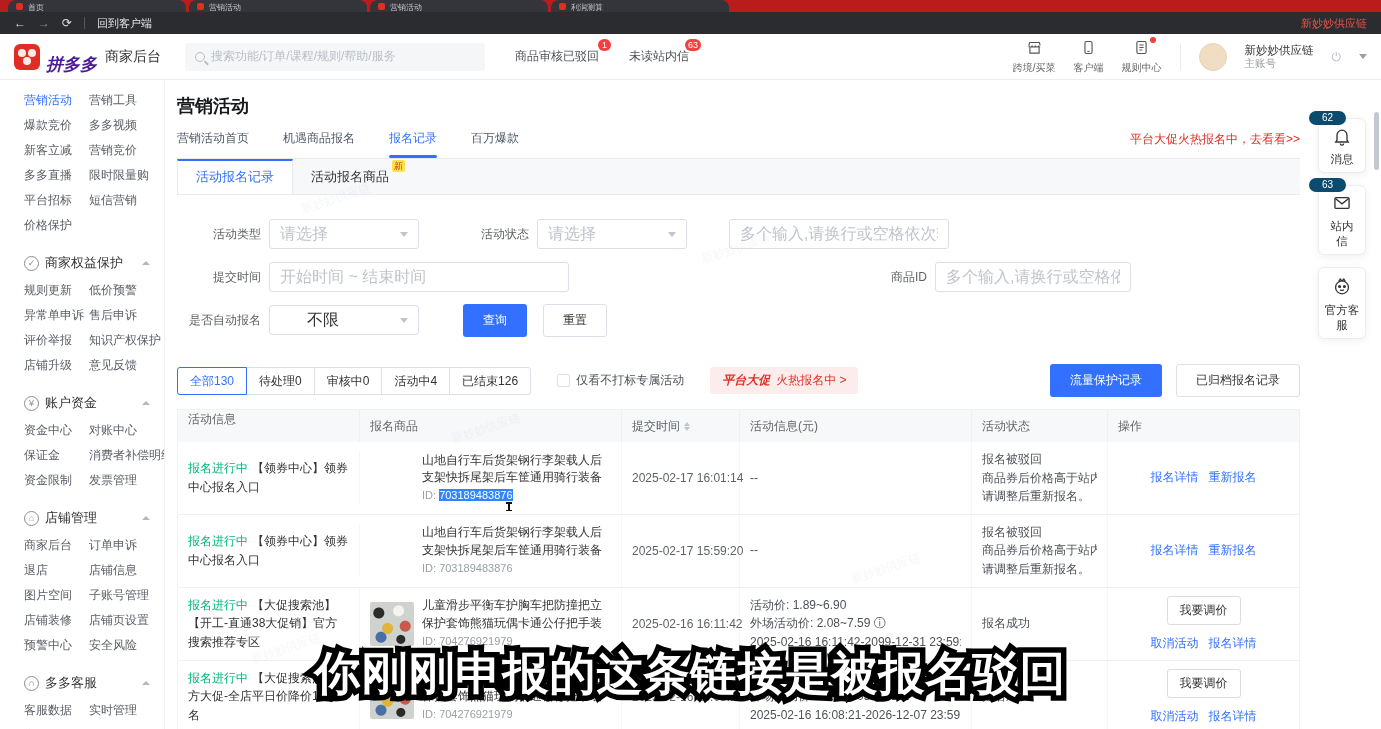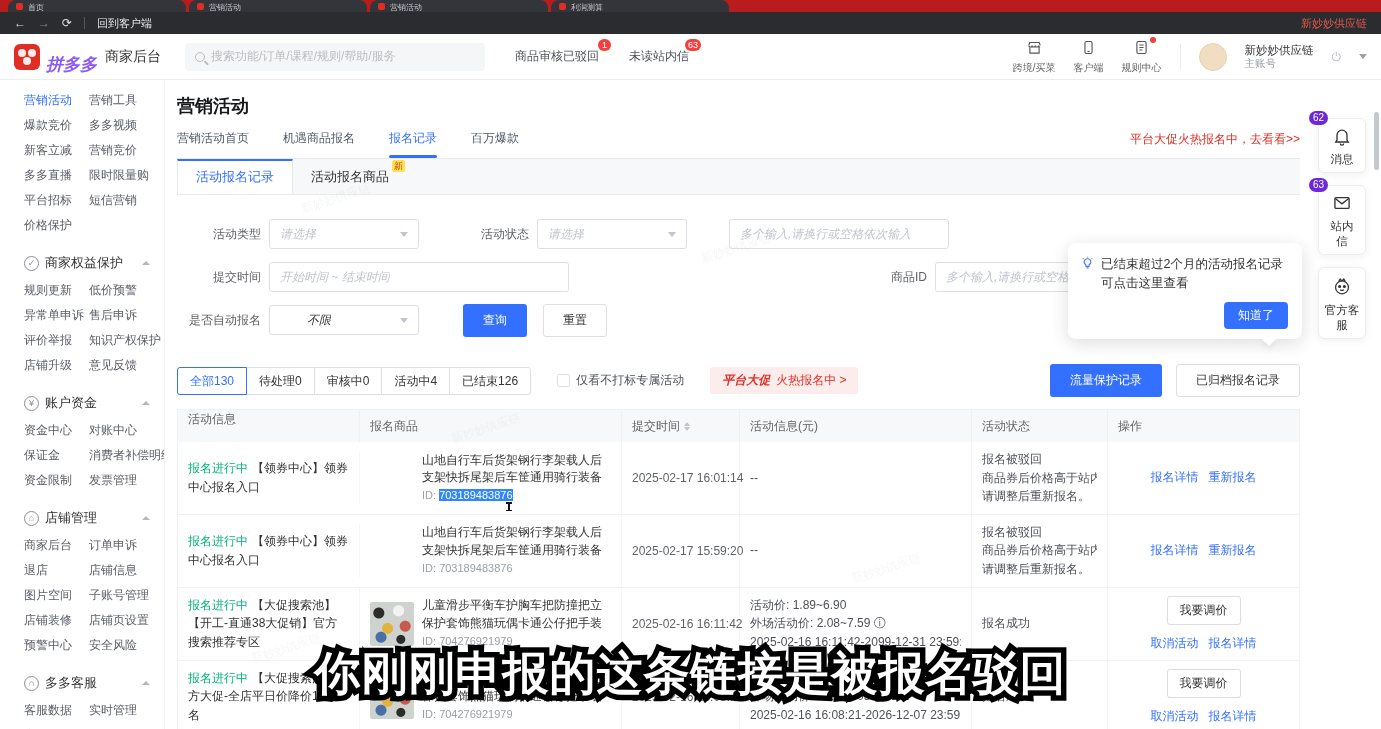--- a/index.html
+++ b/index.html
@@ -18,21 +18,21 @@
   .nav-glyph.dim { color:#84878c; }
   .tb-divider { width:1px; height:12px; background:#55575c; }
   .tb-addr { font-size:11px; color:#e4e6e9; }
   .tb-right { margin-left:auto; font-size:11px; color:#e0564a; }
 
   
   .app-header { height:46px; background:#fff; border-bottom:1px solid #ededed; display:flex; align-items:center; padding:0 14px; }
   .logo-badge { width:26px; height:26px; border-radius:6px; background:#e02e24; position:relative; flex:none; }
   .logo-badge i { position:absolute; width:8px; height:8px; border-radius:50%; background:#fff; opacity:.9; }
   .logo-badge i:nth-child(1){ left:4px; top:5px; } .logo-badge i:nth-child(2){ left:14px; top:5px; } .logo-badge i:nth-child(3){ left:9px; top:13px; }
-  .logo-text { color:#8b5cf6; font-weight:bold; font-size:17px; font-style:italic; margin:16px 8px 0 6px; }
+  .logo-text { color:#4c1d95; font-weight:bold; font-size:17px; font-style:italic; margin:16px 8px 0 6px; }
   .suite-name { font-size:14px; color:#333; margin-right:24px; }
   .search-pill { width:300px; height:28px; background:#f5f6f7; border-radius:4px; display:flex; align-items:center; padding:0 10px; gap:6px; }
   .search-glass { width:10px; height:10px; border:1.5px solid #b9bdc4; border-radius:50%; position:relative; flex:none; }
   .search-glass::after { content:""; position:absolute; width:5px; height:1.5px; background:#b9bdc4; transform:rotate(45deg); left:8px; top:9px; }
   .search-ph { font-size:12px; color:#b9bdc4; white-space:nowrap; }
   .hdr-link { position:relative; font-size:12px; color:#4e5158; margin-left:30px; white-space:nowrap; }
   .num-badge { position:absolute; top:-9px; right:-12px; background:#f53f3f; color:#fff; font-size:9px; line-height:12px;
                min-width:13px; text-align:center; border-radius:8px; padding:0 3px; }
   .hdr-right { margin-left:auto; display:flex; align-items:center; gap:18px; }
   .qnav { display:flex; flex-direction:column; align-items:center; gap:1px; position:relative; cursor:pointer; }
@@ -70,21 +70,21 @@
   .subtab { padding:0 18px; line-height:35px; font-size:13px; color:#333; cursor:pointer; position:relative; white-space:nowrap; }
   .subtab.active { background:#fff; color:#3370ff; border:1px solid #e9eaec; border-bottom:none; border-top:2px solid #3370ff; line-height:32px; }
   .new-badge { position:absolute; top:1px; right:2px; background:#ffe14d; color:#c2401e; font-size:9px; line-height:12px; padding:0 2px; border-radius:2px; }
 
   
   .filter-card { padding:24px 0 2px 0; }
   .f-row { display:flex; align-items:center; height:30px; margin-bottom:13px; }
   .f-label { width:84px; text-align:right; margin-right:8px; font-size:12px; color:#606266; white-space:nowrap; flex:none; }
   .f-select,.f-input { height:30px; border:1px solid #dcdfe6; border-radius:3px; background:#fff; display:flex; align-items:center; padding:0 10px; }
   .f-select { width:150px; justify-content:space-between; }
-  .ph { font-size:12px; color:#c0c4cc; white-space:nowrap; overflow:hidden;font-style:italic; }
+  .ph { font-size:16px; color:#c0c4cc; white-space:nowrap; overflow:hidden; }
   .ph.dark { color:#333;margin-left:27px; }
   .car { width:0; height:0; border-left:4px solid transparent; border-right:4px solid transparent; border-top:5px solid #c0c4cc; flex:none; margin-left:6px; }
   .gap40 { width:40px; flex:none; }
   .f-date { width:300px; }
   .f-actid { width:220px; margin-left:42px; }
   .f-prodid-label { margin-left:322px; width:auto; }
   .f-prodid { width:196px; }
   .btn { border:none; cursor:pointer; font-size:12px; border-radius:3px; }
   .btn-primary { background:#3370ff; color:#fff; padding:8px 20px; }
   .btn-plain { background:#fff; color:#333; border:1px solid #dcdfe6; padding:7px 19px; }
@@ -152,21 +152,21 @@
   .tip-text { font-size:12.5px; color:#333; line-height:1.55; }
   .tip-btn { display:block; margin:8px 2px 0 auto; background:#3370ff; color:#fff; border:none; border-radius:4px; font-size:12px; padding:5px 14px; cursor:pointer; }
   .tip-arrow { position:absolute; bottom:-5px; right:28px; width:10px; height:10px; background:#fff; transform:rotate(45deg); box-shadow:3px 3px 6px rgba(0,0,0,.06); }
 
   
   .rail { position:absolute; left:1318px; top:118px; width:48px; z-index:25; display:flex; flex-direction:column; gap:12px; }
   .rail-card { position:relative; background:#fff; border:1px solid #ededed; border-radius:6px; box-shadow:0 2px 8px rgba(0,0,0,.06);
                padding:7px 2px 5px 2px; display:flex; flex-direction:column; align-items:center; gap:2px; cursor:pointer; }
   .rail-label { font-size:11.5px; color:#333; text-align:center; line-height:1.3; width:28px; }
   .rail-label.wide { width:40px; }
-  .rail-badge { position:absolute; top:-8px; left:-10px; background:#6d28d9; color:#fff; font-size:10px; line-height:14px; padding:0 4px; border-radius:8px; }
+  .rail-badge { position:absolute; top:-8px; left:-10px; background:#0c4a6e; color:#fff; font-size:10px; line-height:14px; padding:0 13px; border-radius:8px; }
 
   
   .subtitle-wrap { position:absolute; left:50%; top:646px; transform:translateX(-50%); white-space:nowrap; z-index:60;
                    font-size:46px; font-weight:900; letter-spacing:1px; line-height:1.2; }
   .sub-back { -webkit-text-stroke:11px #000; color:#000; }
   .sub-fill { position:absolute; left:0; top:0; color:#fff; }
 
   .pg-scrollbar { position:absolute; right:2px; top:112px; width:5px; height:58px; background:#c4c8cf; border-radius:3px; z-index:40; }
   .wm { position:absolute; font-size:12px; color:rgba(60,70,90,.05); transform:rotate(-18deg); white-space:nowrap; z-index:2; }
 </style>
@@ -582,33 +582,20 @@
                   <a class="oplink">取消活动</a>
                   <a class="oplink">报名详情</a>
                 </span>
     </div>
   </div>
           </div>
       </div>
     </div>
   </div>
 
-  <div class="tooltip">
-    <div class="tip-body">
-      <span class="tip-icon">
-        <svg width="15" height="15" viewBox="0 0 16 16" fill="none" stroke="#4b7cf3" stroke-width="1.2">
-          <path d="M8 3a3.4 3.4 0 0 0-1.7 6.4V11h3.4V9.4A3.4 3.4 0 0 0 8 3z"></path>
-          <path d="M6.8 12.6h2.4M8 .8v.9M3 2.6l.7.7M13 2.6l-.7.7"></path>
-        </svg>
-      </span>
-      <span class="tip-text">已结束超过2个月的活动报名记录可点击这里查看</span>
-    </div>
-    <button class="tip-btn">知道了</button>
-    <div class="tip-arrow"></div>
-  </div>
 
   <div class="rail" id="rail">
       <div class="rail-card">
     <span class="rail-badge">62</span>
     <span class="ricon"><svg width="20" height="20" viewBox="0 0 24 24" fill="none" stroke="#333" stroke-width="1.6">
             <path d="M6 17v-6a6 6 0 0 1 12 0v6l1.5 2.2h-15z"></path>
             <path d="M10 21a2 2 0 0 0 4 0"></path>
           </svg></span>
     <span class="rail-label">消息</span>
   </div>

